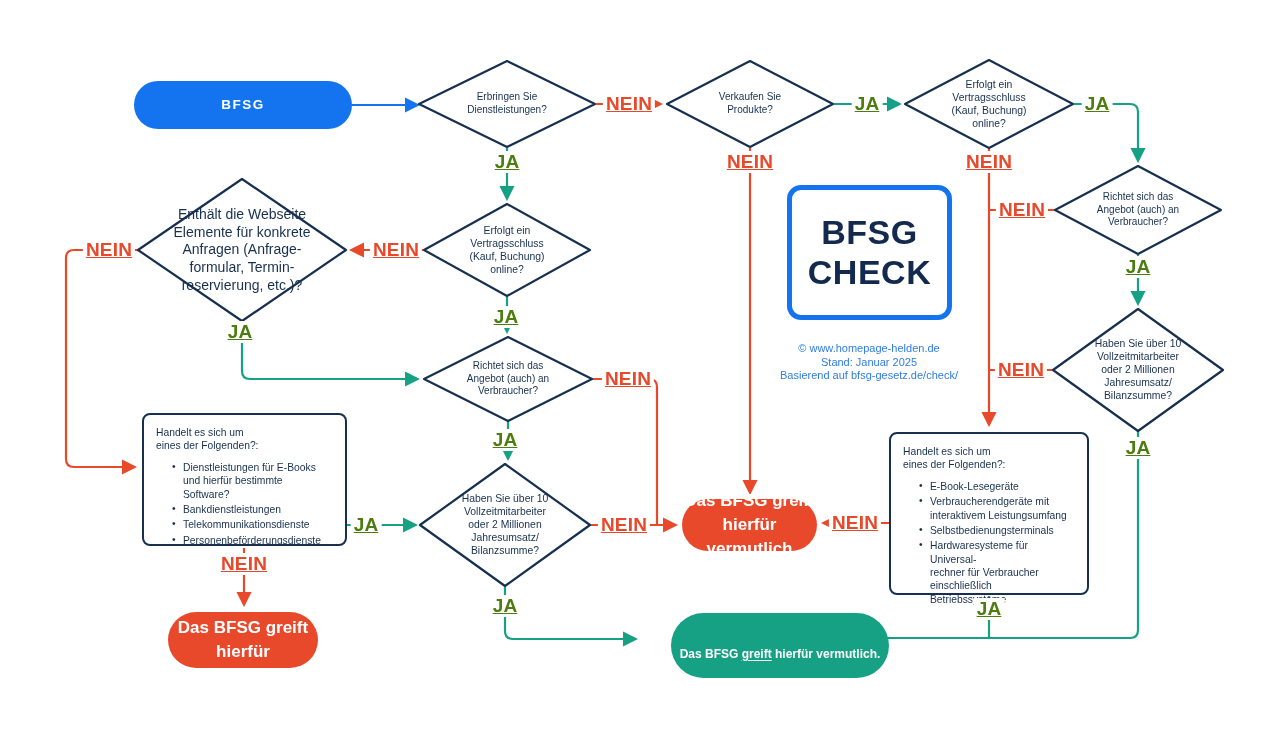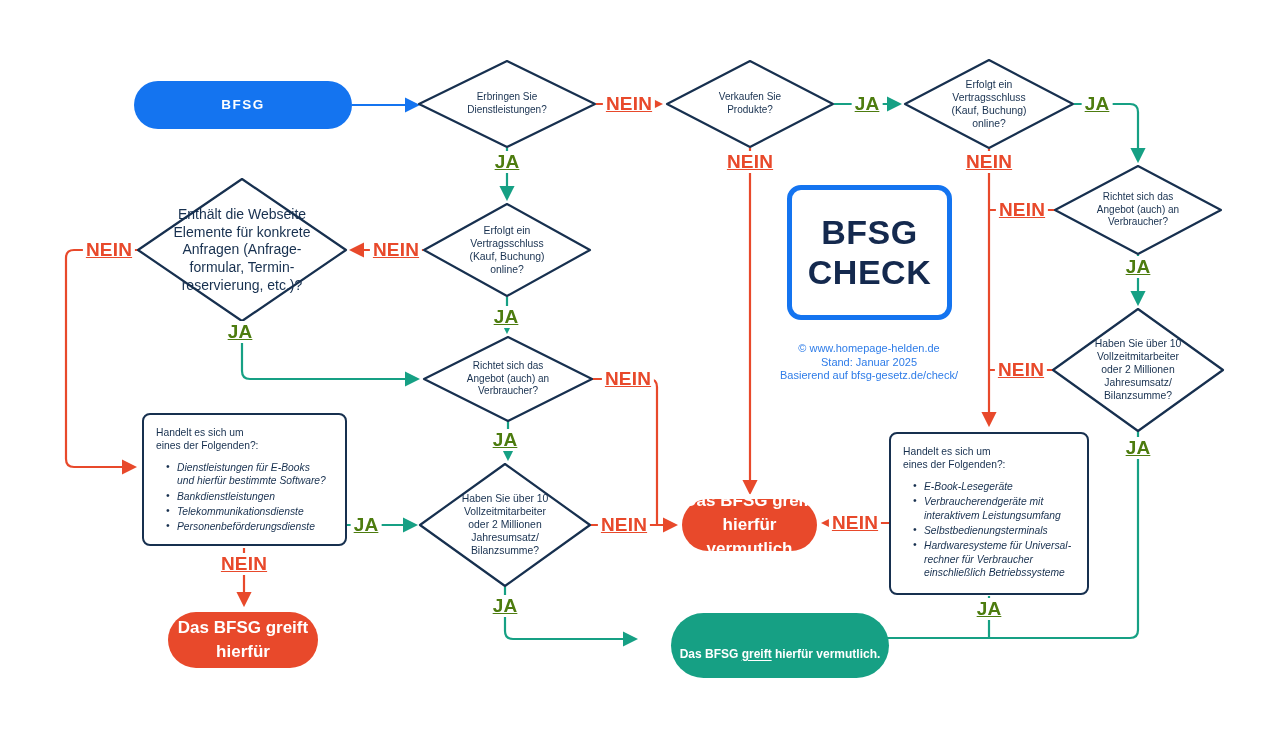--- a/index.html
+++ b/index.html
@@ -14,21 +14,21 @@
   .pill-red{background:#E8492B;font-size:17px;}
   .pill-green{background:#16A084;font-size:12px;}
   .u{text-decoration:underline;text-underline-offset:2px;}
   .edge-label{position:absolute;transform:translate(-50%,-50%);font-weight:bold;font-size:19px;
               background:#ffffff;padding:0 3px;letter-spacing:.2px;text-decoration:underline;}
   .ja{color:#4d7c0f;}
   .nein{color:#E8492B;}
   .box{position:absolute;box-sizing:border-box;border:2px solid #17304F;border-radius:8px;background:#fff;
        padding:11px 12px;color:#17304F;font-size:10.3px;line-height:1.3;}
   .box-title{white-space:pre-line;margin-bottom:8px;}
-  .box ul{margin:0;padding:0 0 0 10px;list-style:none;font-style:italic;}
+  .box ul{margin:6px;padding:0 0 0 10px;list-style:none;}
   .box li{white-space:pre-line;position:relative;padding-left:11px;margin-bottom:2px;}
   .box li::before{content:"\2022";position:absolute;left:0;top:-1px;color:#17304F;}
   .logo{position:absolute;left:787px;top:185px;width:165px;height:135px;box-sizing:border-box;
         border:5px solid #1474F0;border-radius:14px;background:#fff;display:flex;align-items:center;
         justify-content:center;text-align:center;color:#14294E;font-weight:bold;font-size:34px;
         line-height:1.16;letter-spacing:.5px;white-space:pre-line;}
   .credits{position:absolute;left:769px;top:342px;width:200px;text-align:center;color:#2e7ce8;
            font-size:11px;line-height:1.24;white-space:pre-line;}
 </style>
 </head>

